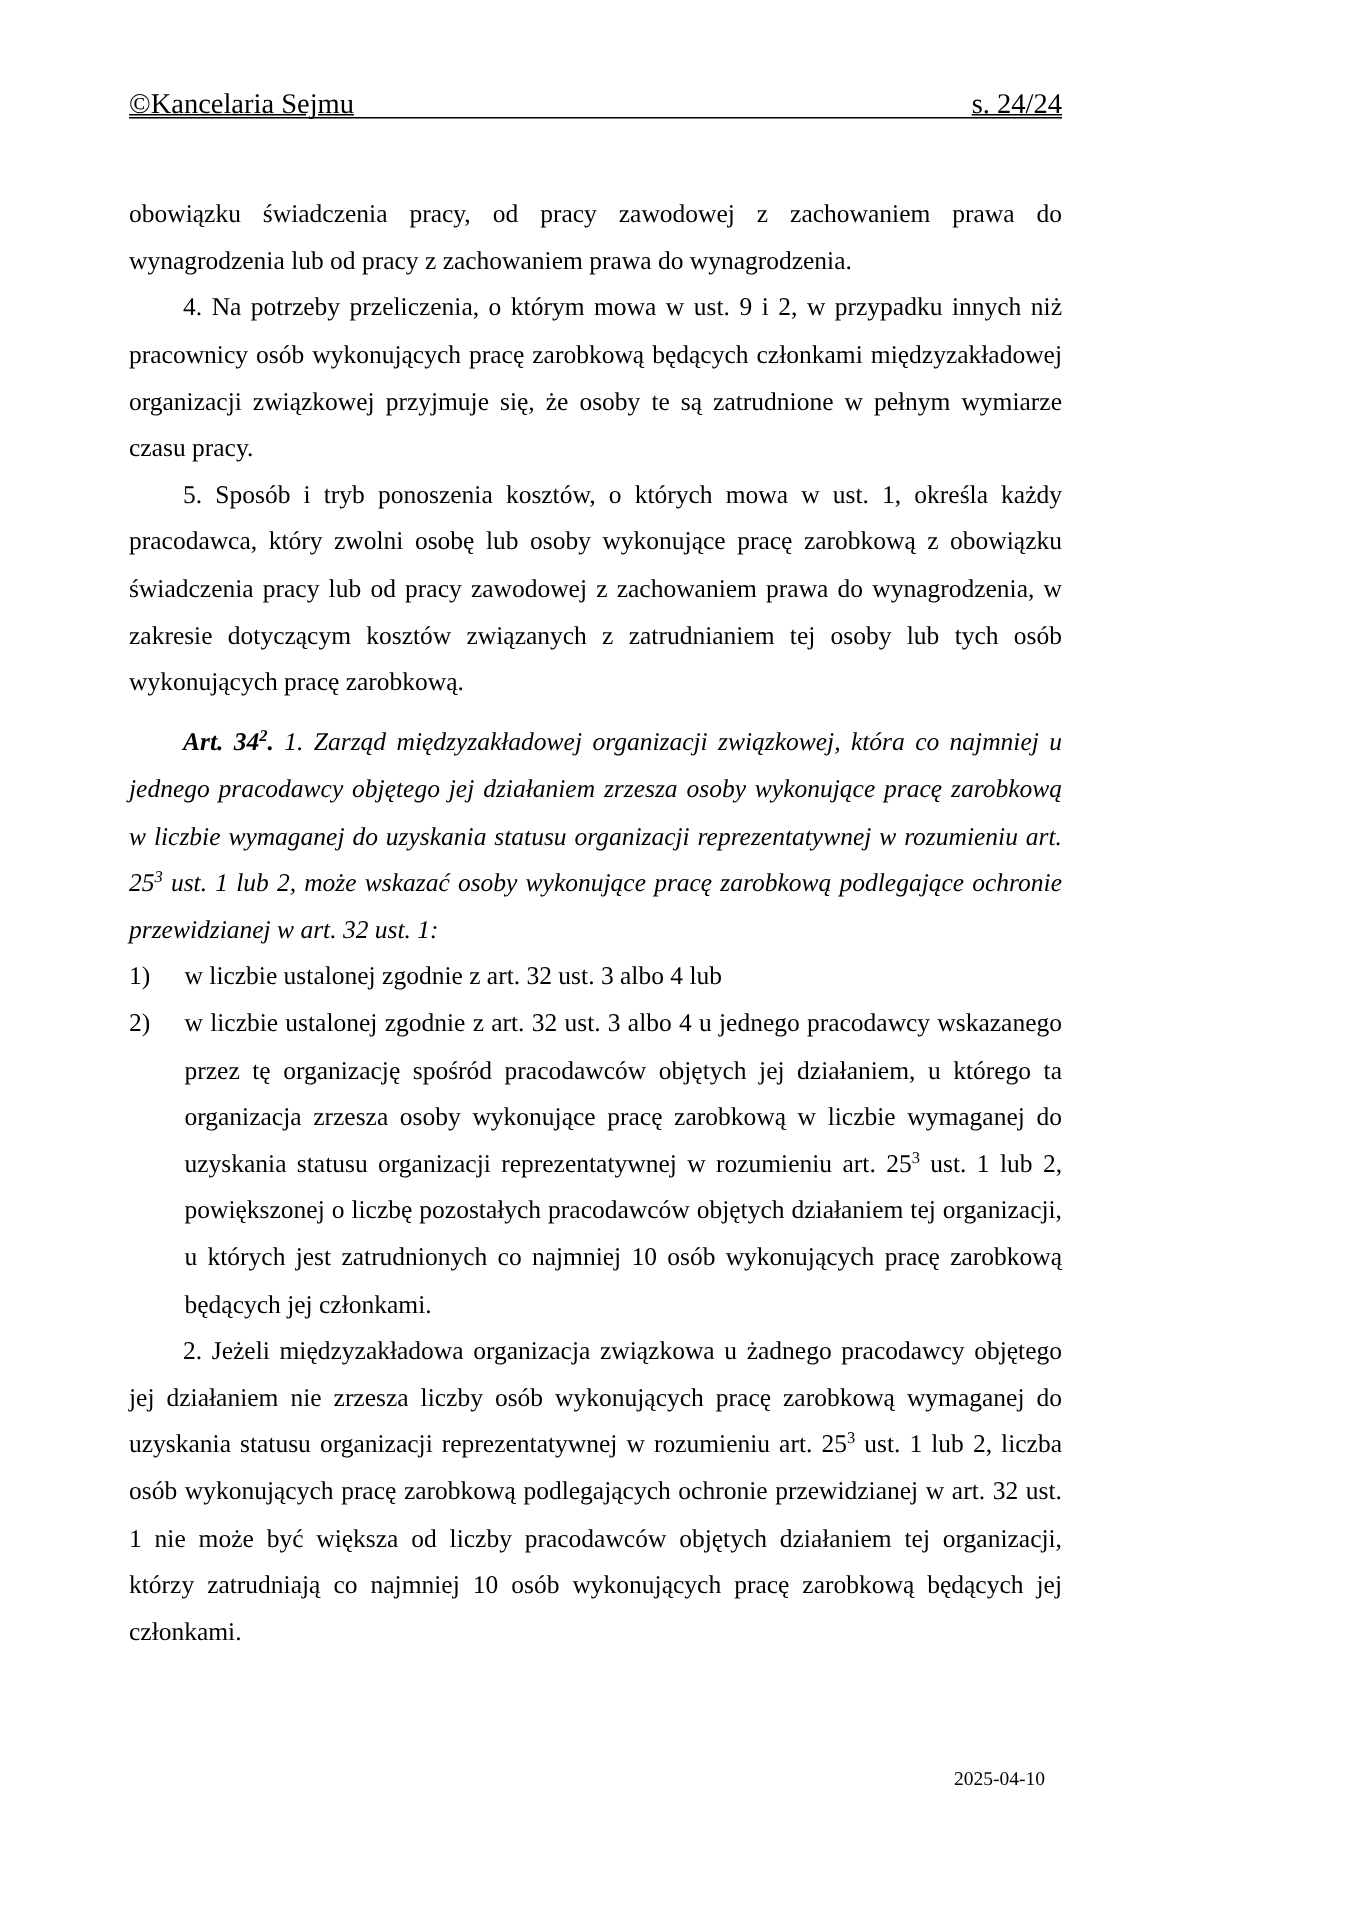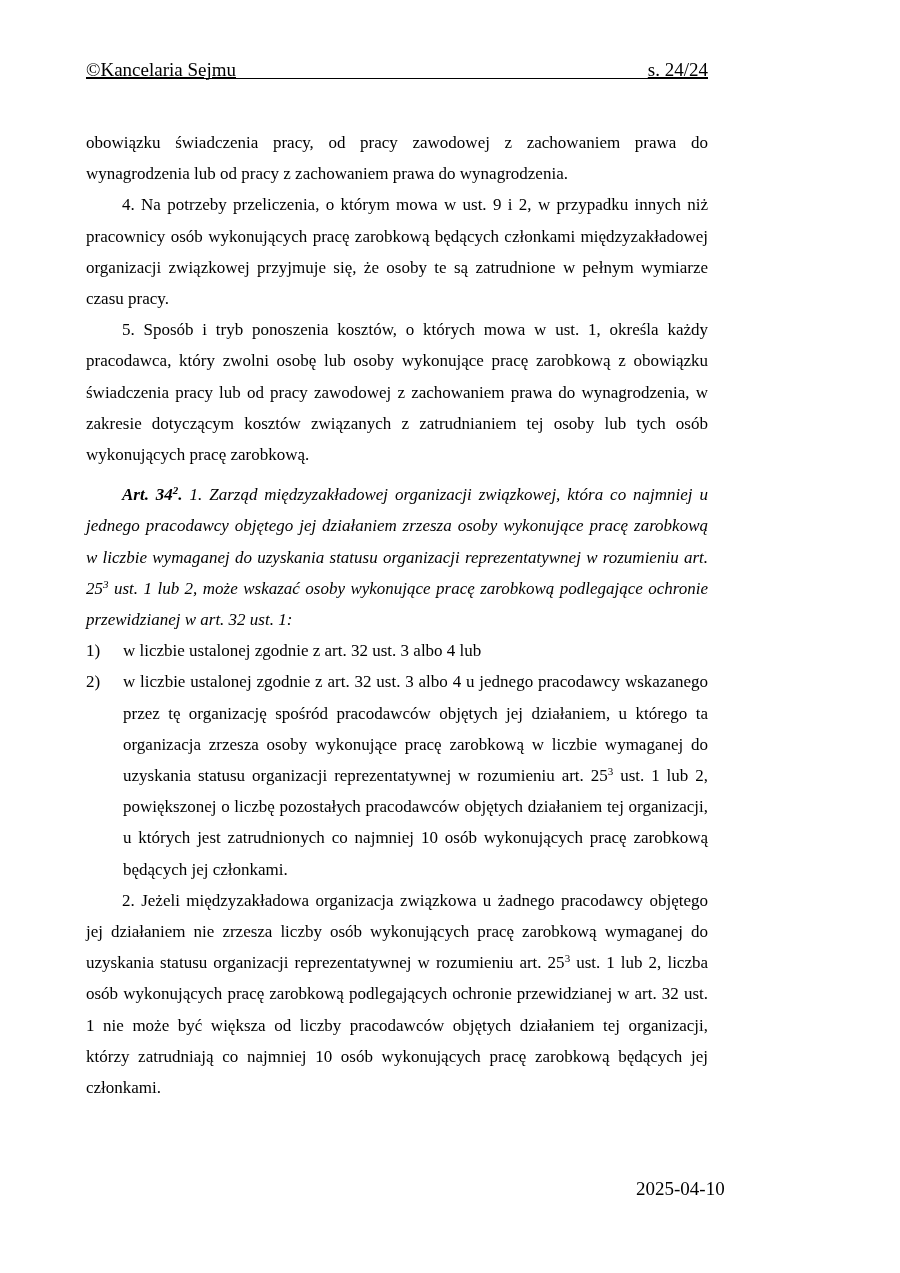--- a/index.html
+++ b/index.html
@@ -10,21 +10,21 @@
     .header .left { position: absolute; left: 0; top: 0; text-decoration: underline; }
     .header .right { position: absolute; right: 0; top: 0; text-decoration: underline; }
     .content { position: absolute; left: 86px; top: 100px; width: 622px;
       font-size: 17px; line-height: 31.2px; margin-top: 27px; }
     p { margin: 0; text-align: justify; }
     .indent { text-indent: 36px; }
     .gap { margin-top: 9px; font-style: italic; }
     sup { font-size: 11px; line-height: 0; vertical-align: 6px; }
     .list-item { position: relative; padding-left: 37px; text-align: justify; }
     .list-item .num { position: absolute; left: 0; top: 0; }
-    .footer { position: absolute; left: 636px; top: 1178px; font-size: 19px; }
+    .footer { position: absolute; left: 636px; top: 1178px; font-size: 13px; }
   </style>
 </head>
 <body>
 
 <div class="header">
   <span class="left">©Kancelaria Sejmu</span>
   <span class="right">s. 24/24</span>
 </div>
 
 <div class="content">

